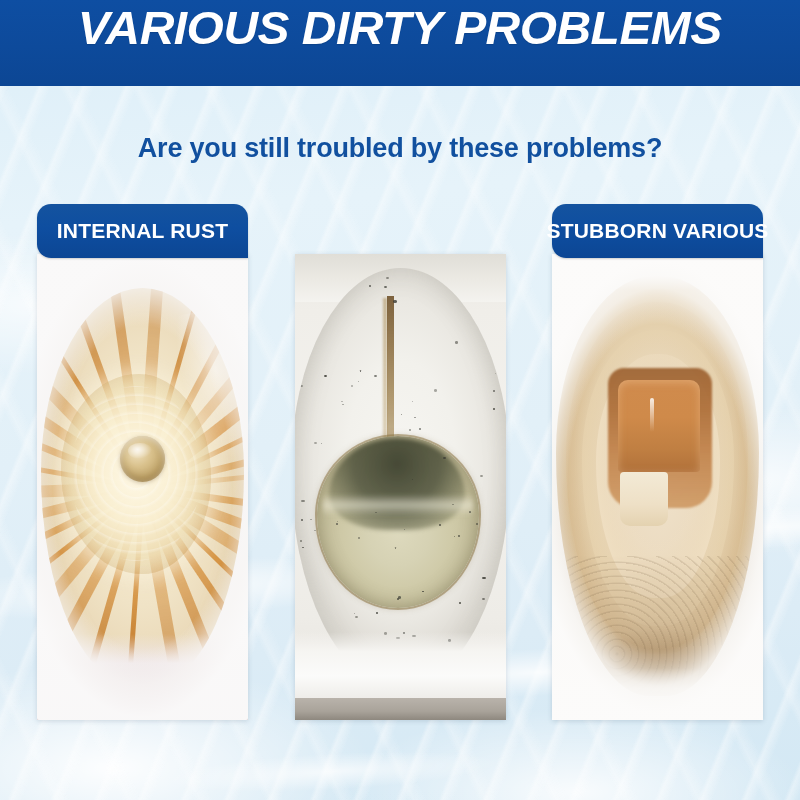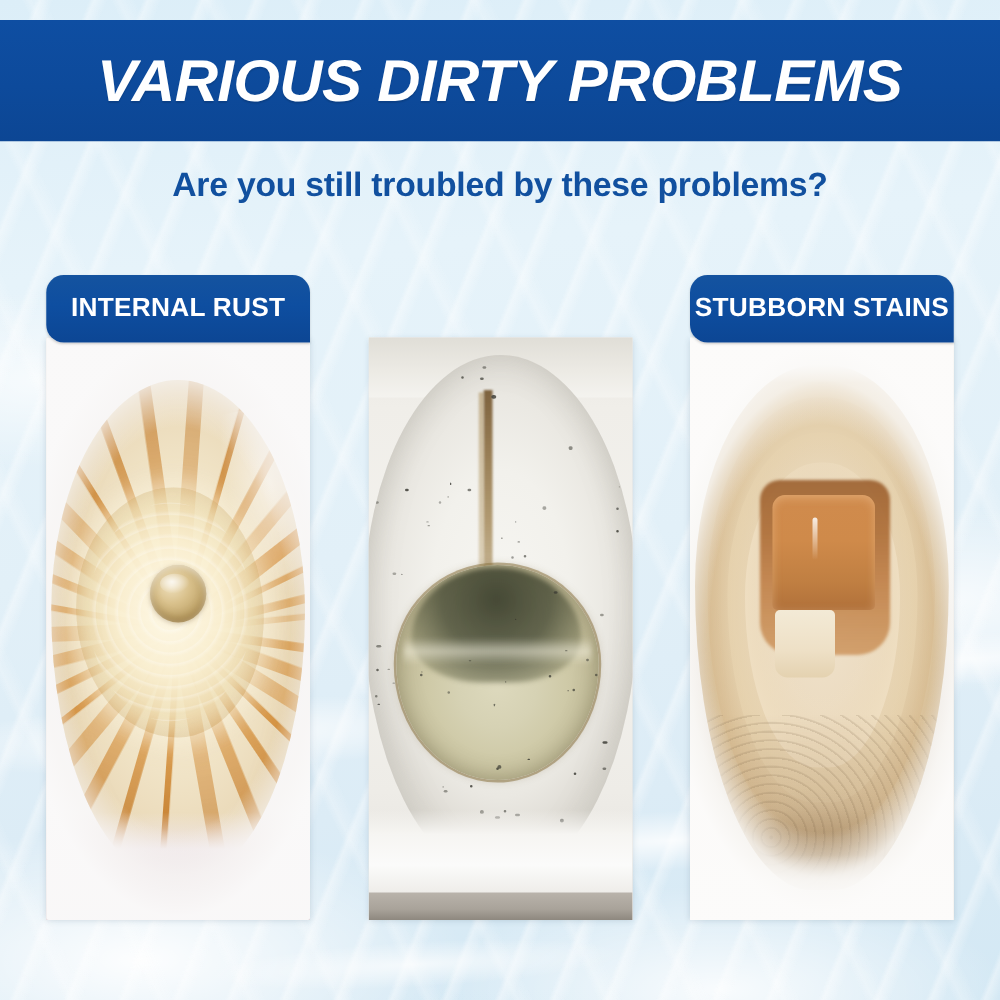--- a/index.html
+++ b/index.html
@@ -33,23 +33,23 @@
     background:
       radial-gradient(ellipse 330px 42px at 22% 30%, rgba(255,255,255,.9) 0%, rgba(255,255,255,0) 70%),
       radial-gradient(ellipse 300px 34px at 60% 58%, rgba(255,255,255,.8) 0%, rgba(255,255,255,0) 70%),
       radial-gradient(ellipse 270px 30px at 86% 22%, rgba(255,255,255,.7) 0%, rgba(255,255,255,0) 70%),
       radial-gradient(ellipse 240px 26px at 38% 82%, rgba(255,255,255,.7) 0%, rgba(255,255,255,0) 70%);
     transform:rotate(-3deg);
   }
 
   
   #header-banner{
-    position:absolute; left:0; top:16px; width:800px; height:97px;
+    position:absolute; left:0; top:0; width:800px; height:86px;
     background:linear-gradient(180deg,#0e4ea2 0%,#0d4a9b 55%,#0c4694 100%);
-    display:flex; align-items:center; justify-content:center;
+    display:flex; justify-content:center;
     z-index:5;
   }
   #page-title{
     color:#fff;
     font-size:47px;
     font-weight:bold;
     font-style:italic;
     letter-spacing:-0.5px;
     white-space:nowrap;
     transform:scaleX(1.02);
@@ -62,21 +62,21 @@
     text-align:center;
     color:#11509f;
     font-size:27px;
     font-weight:bold;
     letter-spacing:-0.2px;
     z-index:4;
   }
 
   
   #panels-row{
-    position:absolute; top:220px; left:37px;
+    position:absolute; top:204px; left:37px;
     width:726px; height:516px;
     display:flex; justify-content:space-between;
     z-index:4;
   }
   .panel{
     position:relative;
     width:211px; height:516px;
   }
   .panel-tab{
     position:absolute; top:0; left:0;
@@ -443,21 +443,21 @@
             </div>
         </div>
         <div class="p2-rimbot"></div>
         <div class="p2-floor"></div>
       </div>
     </div>
   </div>
 
   <div class="panel">
     <div class="panel-tab">
-      <span class="panel-tab-label">STUBBORN STAINS</span>
+      <span class="panel-tab-label">STUBBORN VARIOUS</span>
     </div>
     <div class="panel-photo">
       <div class="photo-inner">
         <div class="p3-base"></div>
         <div class="p3-bowl">
           <div class="p3-ring p3-r1"></div>
           <div class="p3-ring p3-r2"></div>
           <div class="p3-ring p3-r3"></div>
           <div class="p3-core"></div>
           <div class="p3-core2"></div>

